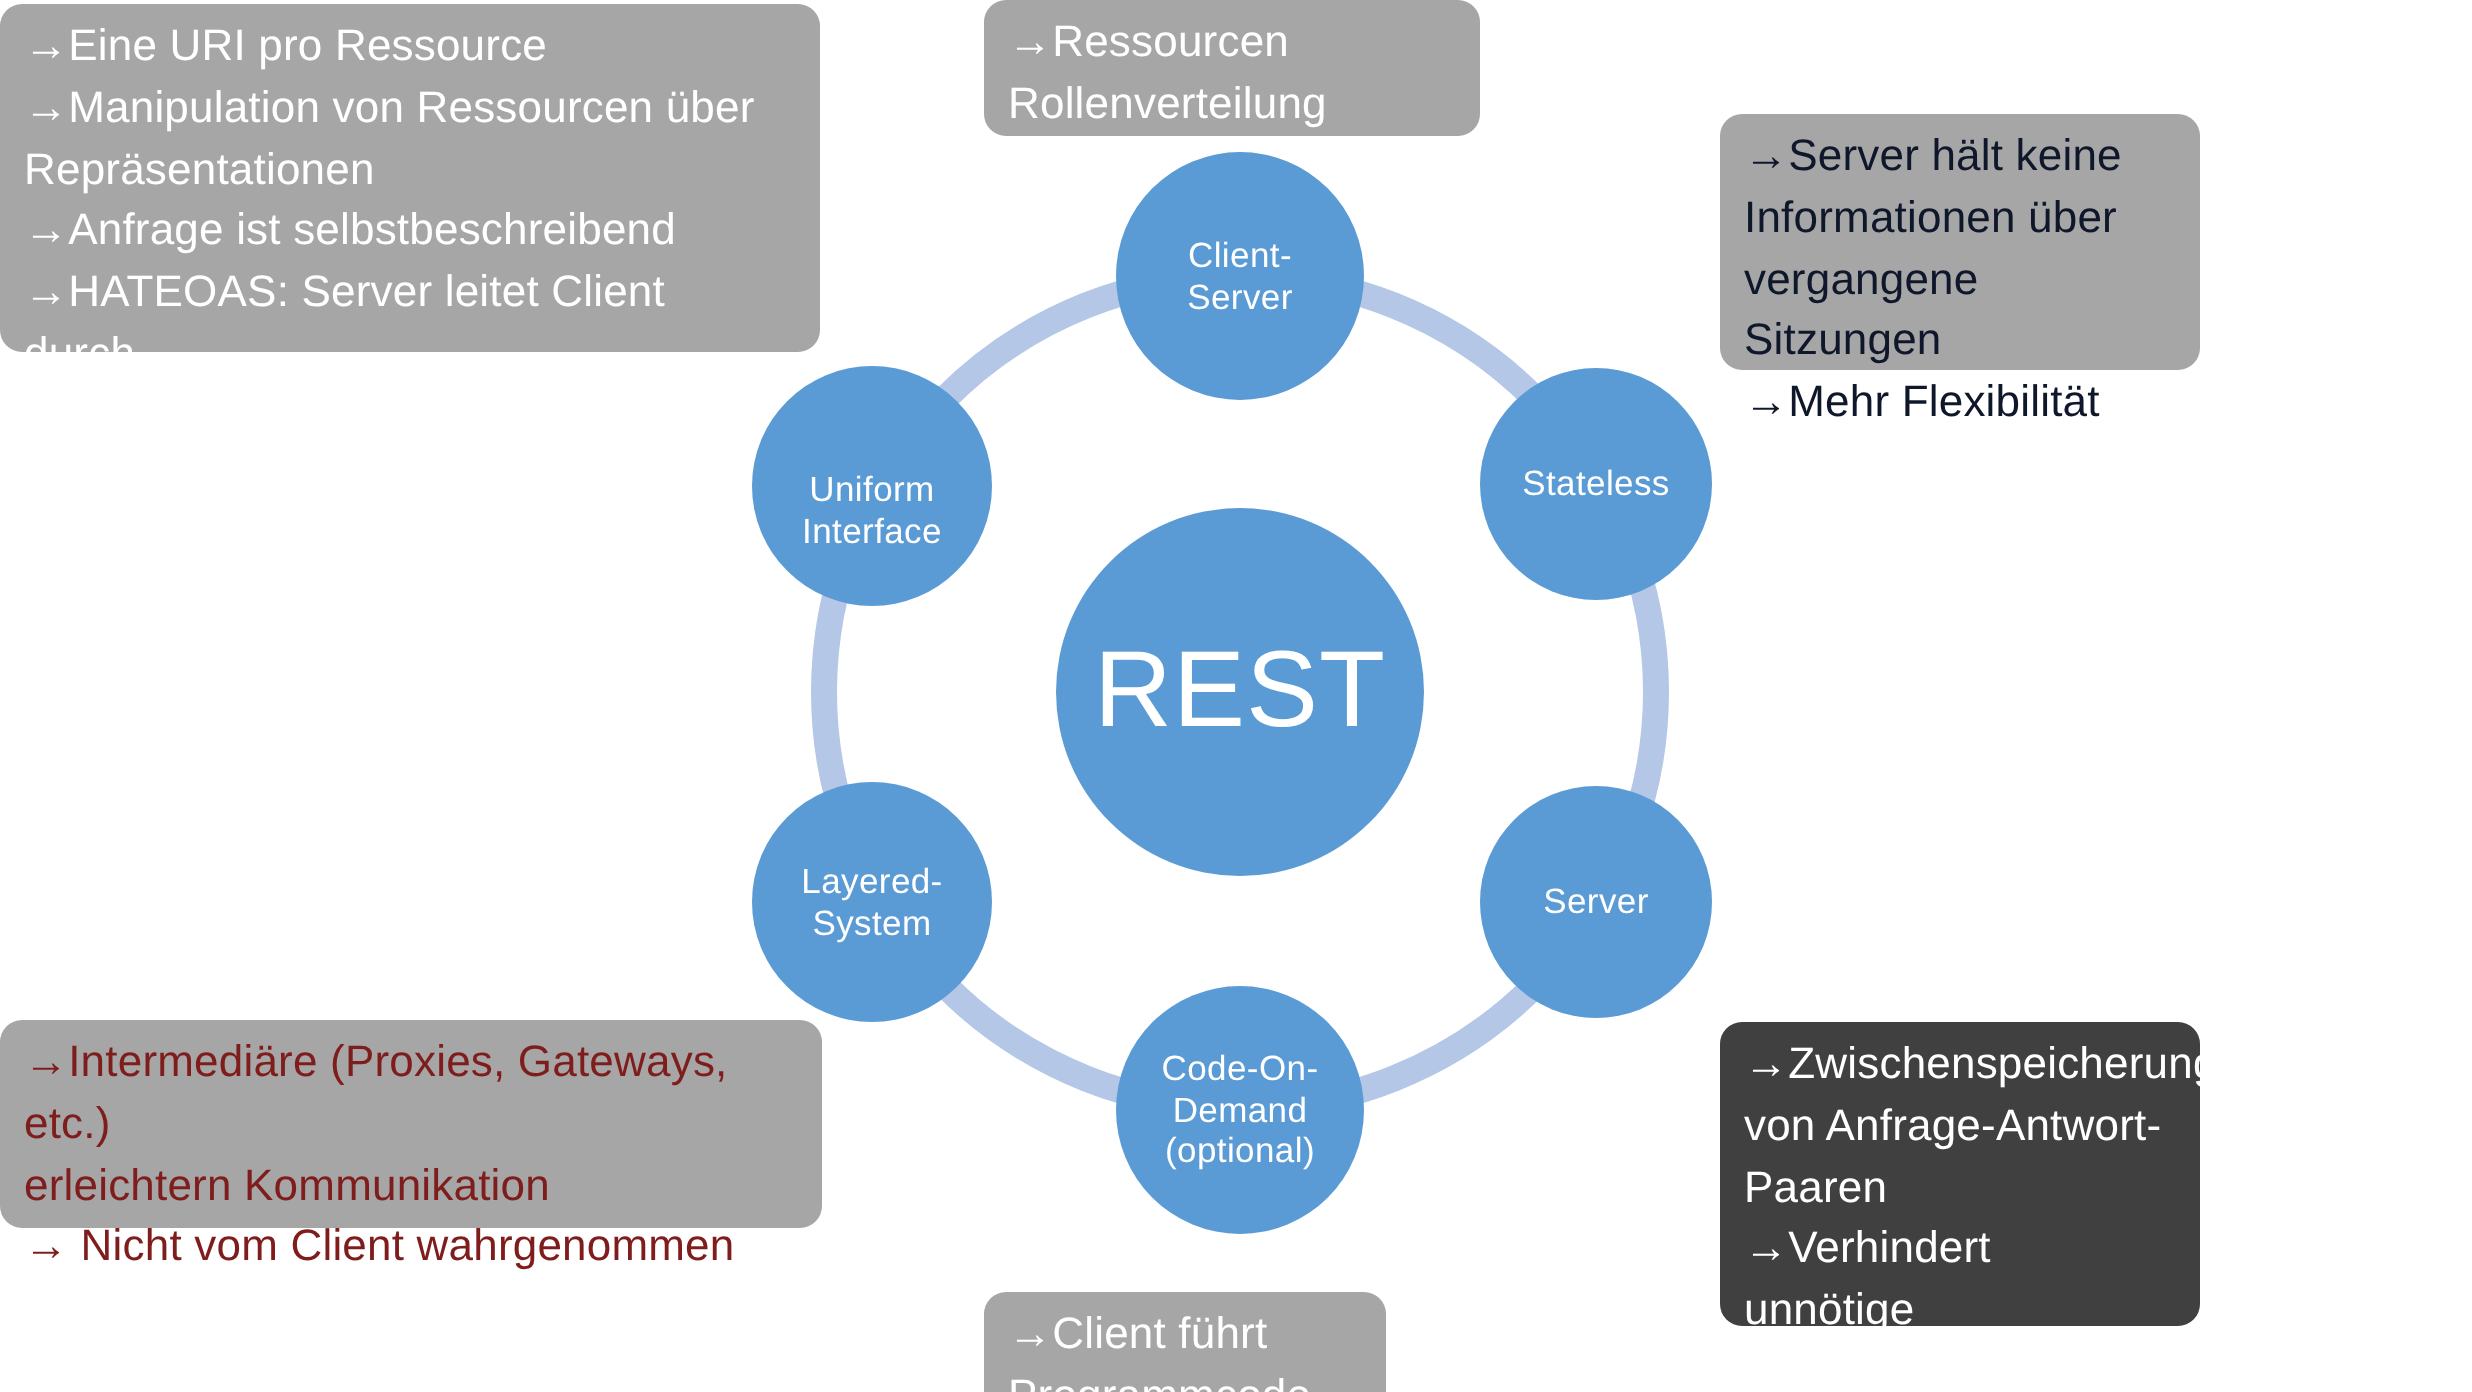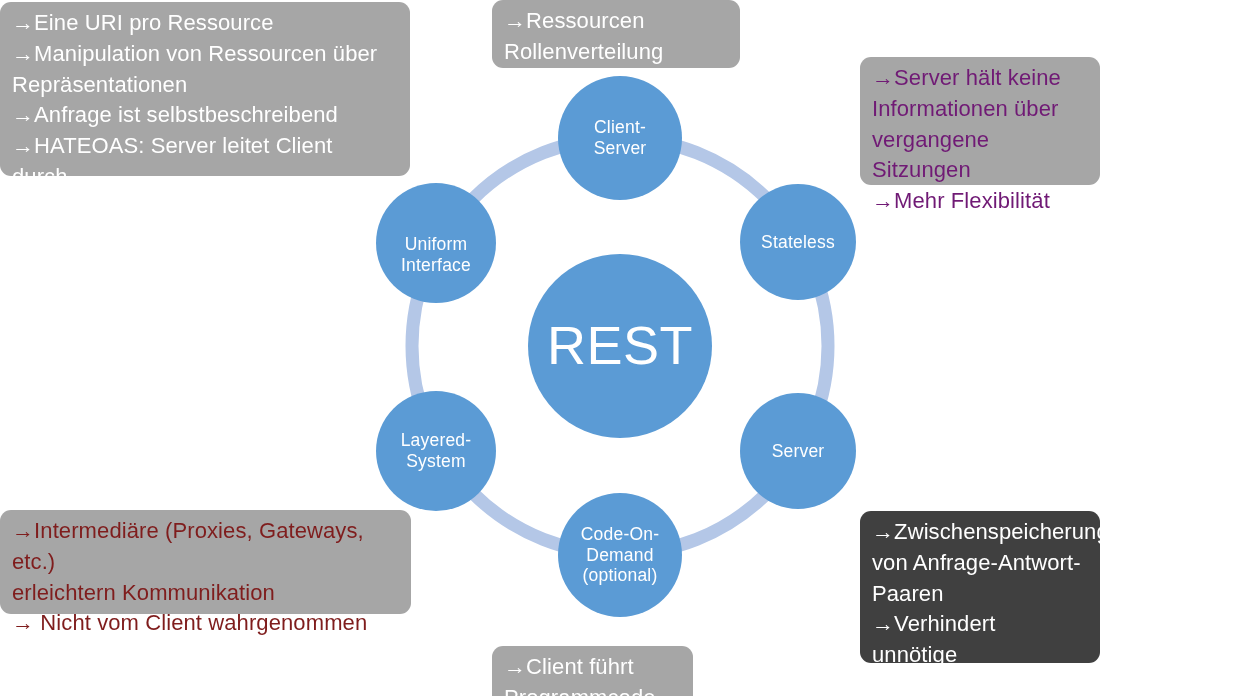--- a/index.html
+++ b/index.html
@@ -101,21 +101,21 @@
 
   <div class="note note-uniform" style="background: rgb(166, 166, 166); color: rgb(255, 255, 255);"><span>→Eine URI pro Ressource
 →Manipulation von Ressourcen über
 Repräsentationen
 →Anfrage ist selbstbeschreibend</span><br><span>→</span><b>HATEOAS</b><span>: Server leitet Client durch
 Menge von definierten Zuständen</span></div>
 
   <div class="note note-client" style="background: rgb(166, 166, 166); color: rgb(255, 255, 255);"><span>→Ressourcen
 Rollenverteilung</span></div>
 
-  <div class="note note-stateless" style="background: rgb(166, 166, 166); color: #701a75;"><span>→Server hält keine
+  <div class="note note-stateless" style="background: rgb(166, 166, 166); color: #0f172a;"><span>→Server hält keine
 Informationen über
 vergangene Sitzungen
 →Mehr Flexibilität</span></div>
 
   <div class="note note-cache" style="background: #404040; color: rgb(255, 255, 255);"><span>→Zwischenspeicherung
 von Anfrage-Antwort-
 Paaren
 →Verhindert unnötige
 Nachrichtentransfers</span></div>
 

